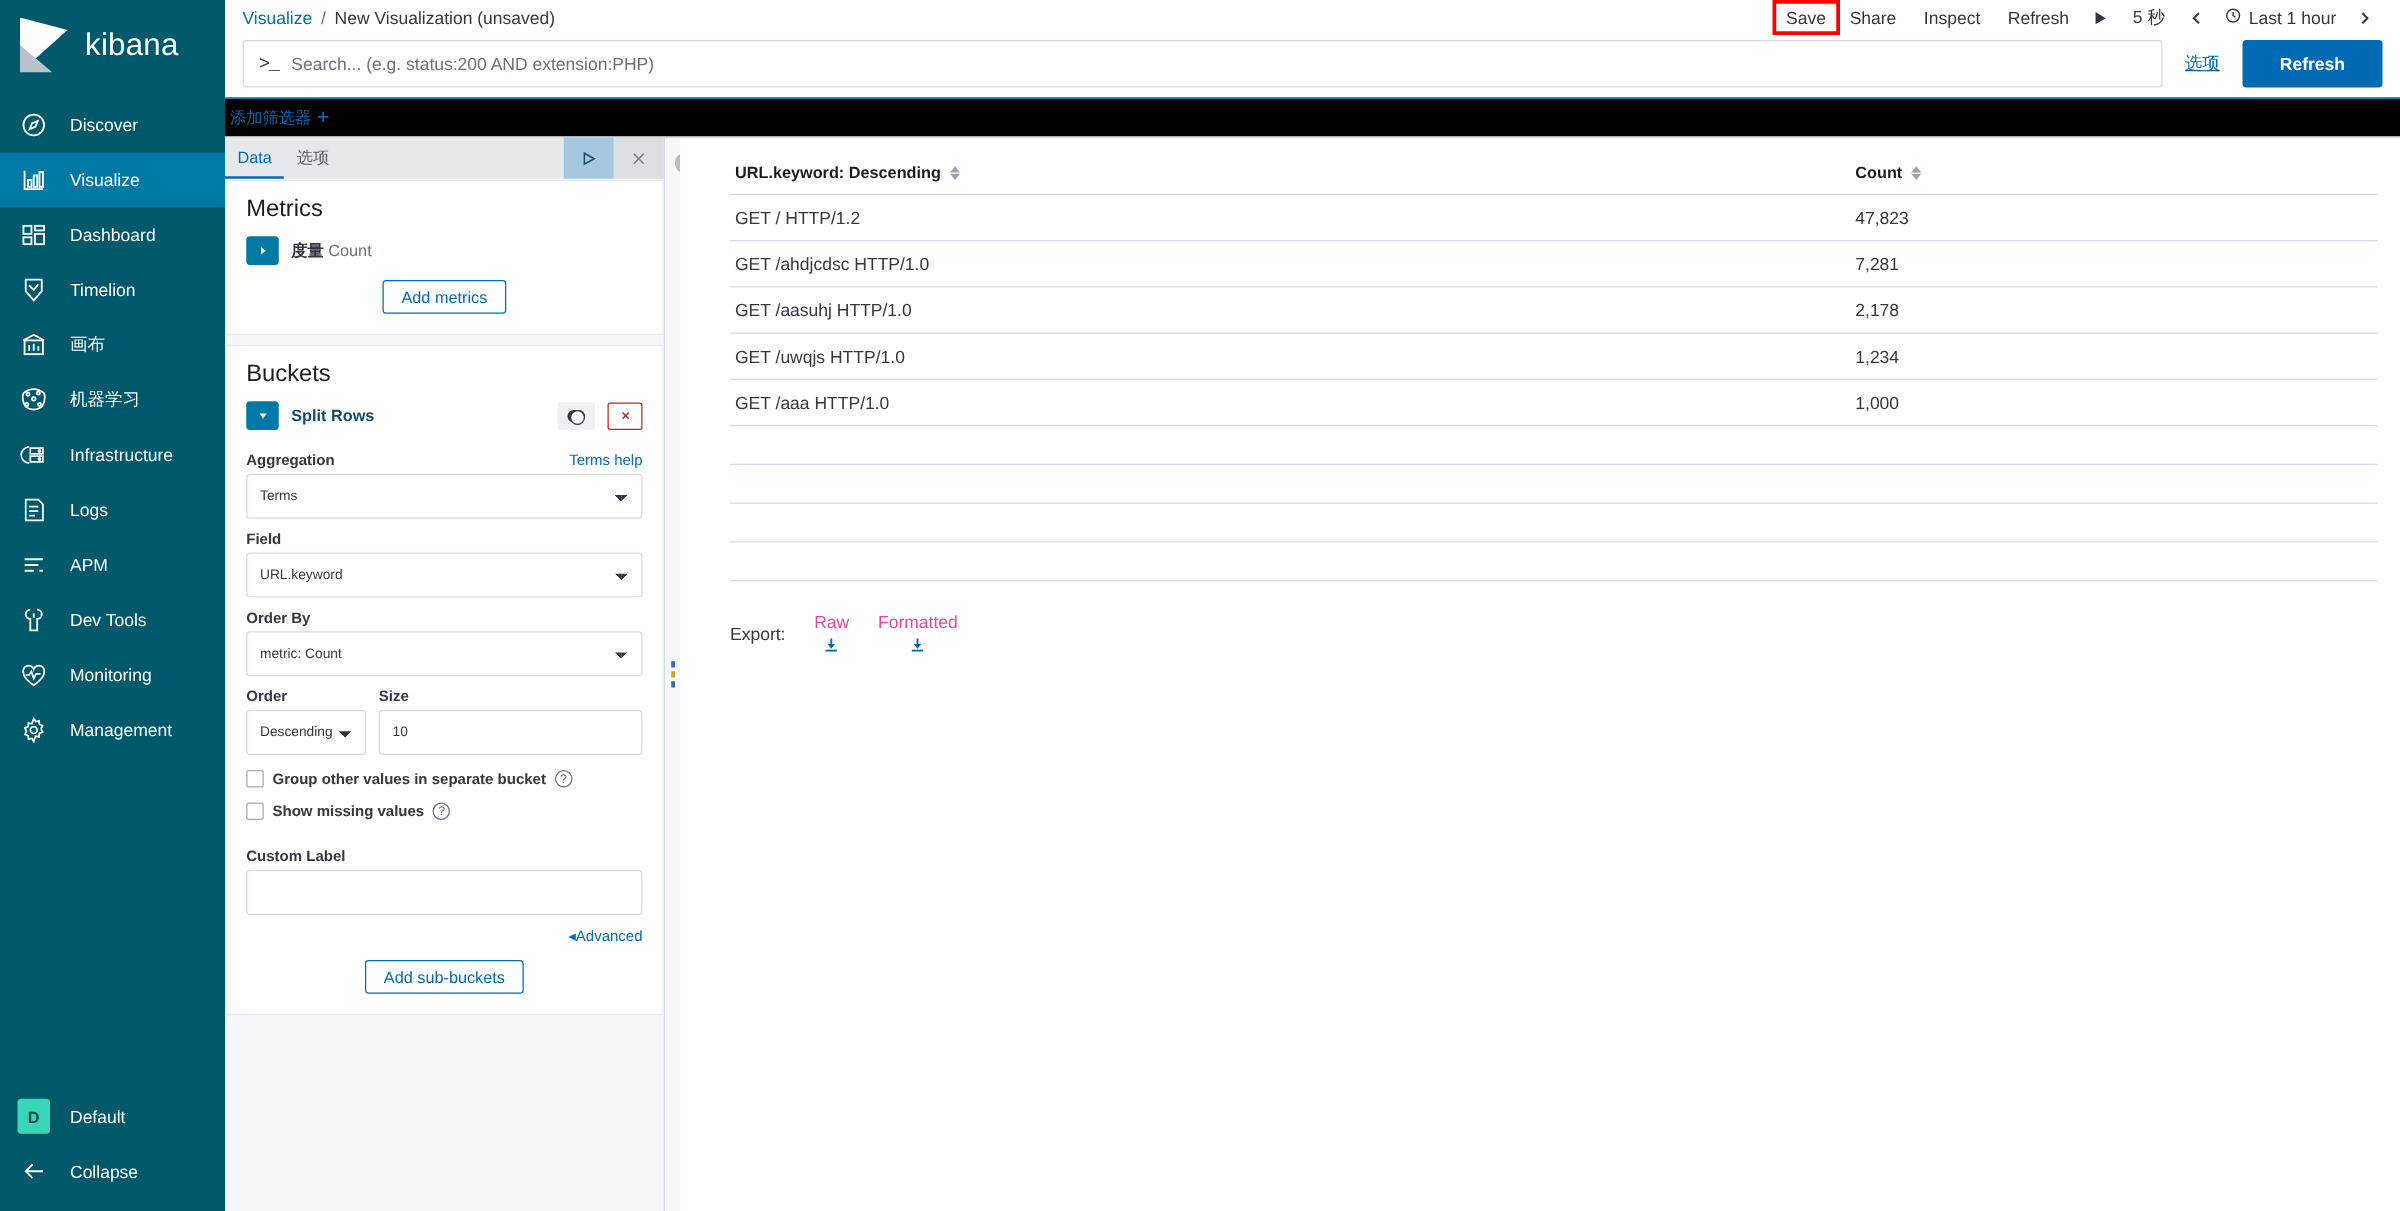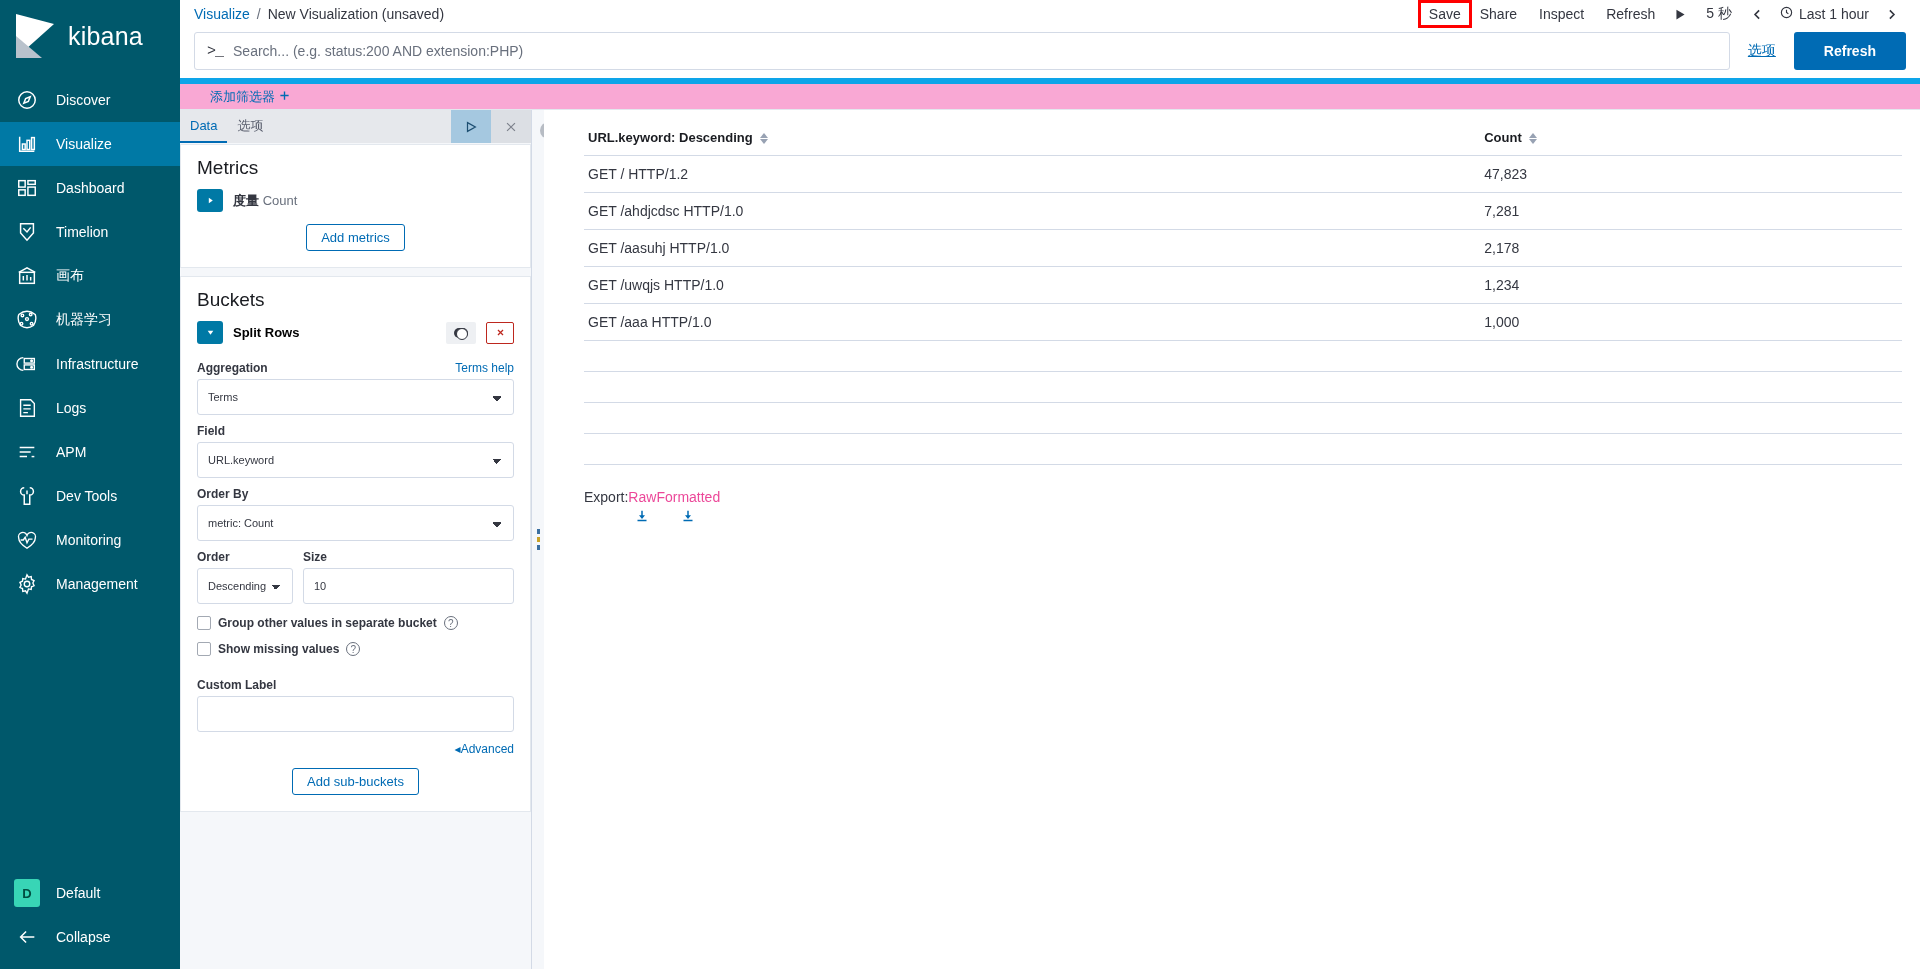--- a/index.html
+++ b/index.html
@@ -84,23 +84,23 @@
   }
   .search-input::placeholder { color: #69707d; opacity: 1; }
   .opts-link { color: #006bb4; text-decoration: underline; cursor: pointer; font-size: 14px; padding: 0 8px;}
   .refresh-btn {
     background: #006bb4; color: #fff; border: 0; border-radius: 3px;
     height: 38px; padding: 0 30px; font-size: 14px; font-weight: 600; cursor: pointer;
     font-family: "Liberation Sans", sans-serif;
   }
 
   .filterbar {
-    height: 32px; background: #f9a8d4; border-top: 6px solid #0ea5e9;
+    height: 32px; background: #000000; border-top: 1px solid #0ea5e9;
     border-bottom: 1px solid #e3e8ee;
-    display: flex; align-items: center; padding: 0 30px;
+    display: flex; align-items: center; padding: 0 4px;
   }
   .add-filter { color: #006bb4; font-size: 13px; cursor: pointer; display:flex; align-items:center; gap:4px; }
 
   .workspace { flex: 1 1 auto; display: flex; min-height: 0; }
 
   
   .editor {
     width: 352px; flex: 0 0 352px; display: flex; flex-direction: column;
     background: #f5f7fa; border-right: 1px solid #d3dae6; min-height: 0;
   }
@@ -138,21 +138,21 @@
   }
   .metric-label { font-size: 13px; font-weight: 700; color: #343741; }
   .metric-label span { font-weight: 400; color: #69707d; }
   .btn-hollow {
     display: block; margin: 0 auto; background: #fff; color: #006bb4;
     border: 1px solid #006bb4; border-radius: 3px;
     padding: 5px 14px; font-size: 13px; cursor: pointer;
     font-family: "Liberation Sans", sans-serif;
   }
   .bucket-head { display: flex; align-items: center; gap: 10px; margin-bottom: 8px; }
-  .bucket-title { font-size: 13px; font-weight: 700; color: #000000; flex: 1 1 auto; }
+  .bucket-title { font-size: 13px; font-weight: 700; color: #0c4a6e; flex: 1 1 auto; }
   .toggle-pill {
     width: 30px; height: 22px; background: #eef0f3; border-radius: 2px;
     display: flex; align-items: center; justify-content: center; cursor: pointer;
   }
   .toggle-dot { width: 14px; height: 10px; border-radius: 6px; background: #343741; position: relative; }
   .toggle-dot::after{ content:""; position:absolute; right:0; top:0; width:10px;height:10px;border-radius:50%;background:#fff;border:1px solid #343741;}
   .x-btn {
     width: 28px; height: 22px; border: 1px solid #bd271e; border-radius: 2px;
     background: #fff; color: #bd271e; display: flex; align-items: center; justify-content: center;
     cursor: pointer; font-size: 13px; font-weight: 700;
@@ -211,21 +211,21 @@
   }
   table.vis-table td {
     font-size: 14px; color: #343741; padding: 10px 4px;
     border-bottom: 1px solid #d3dae6; white-space: nowrap;
   }
   table.vis-table td.empty { height: 31px; }
   .sort-ico { display: inline-flex; flex-direction: column; margin-left: 4px; vertical-align: middle; gap: 1px;}
   .sort-ico i { width: 0; height: 0; border-left: 4px solid transparent; border-right: 4px solid transparent; display:block;}
   .sort-ico i.up { border-bottom: 5px solid #98a2b3; }
   .sort-ico i.dn { border-top: 5px solid #98a2b3; }
-  .export-row { margin-top: 24px; font-size: 14px; color: #343741; display: flex; gap: 0; }
+  .export-row { margin-top: 24px; font-size: 14px; color: #343741; display: flex; align-items: center; gap: 23px; }
   .export-link { color: #ec4899; cursor: pointer; display: inline-flex; align-items: center; gap: 4px; flex-direction: column; }
   .dl-ico { display:inline-block; }
 </style>
 </head>
 <body>
 
 <div class="app">
 
   <aside class="sidebar">
     <div class="sidebar-logo">

